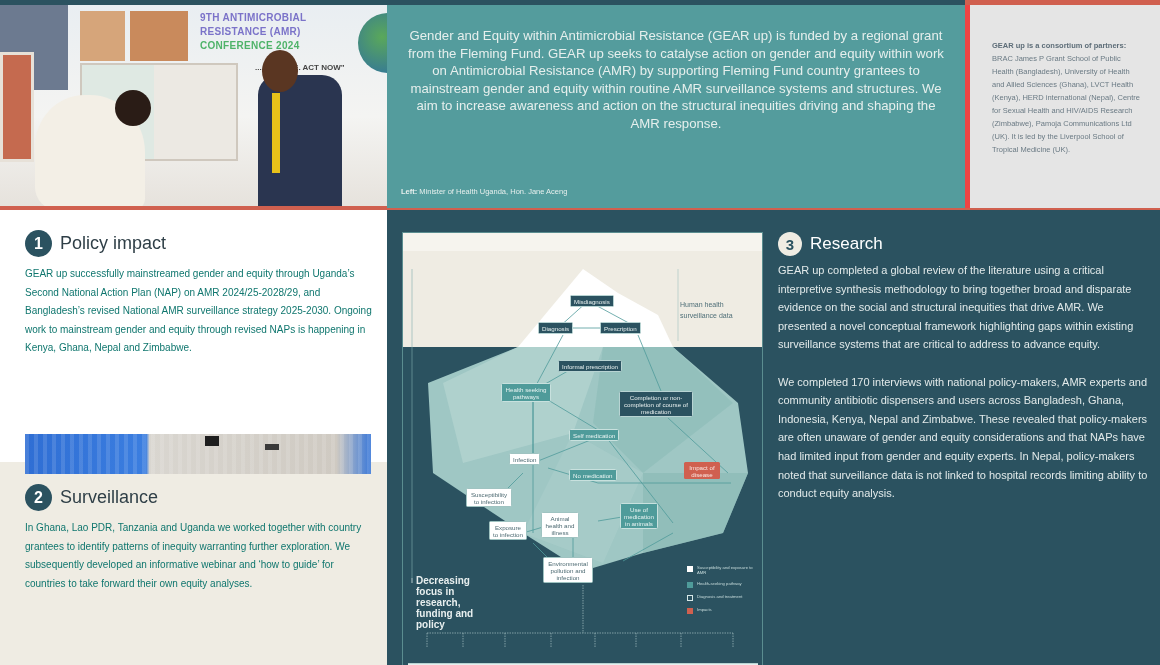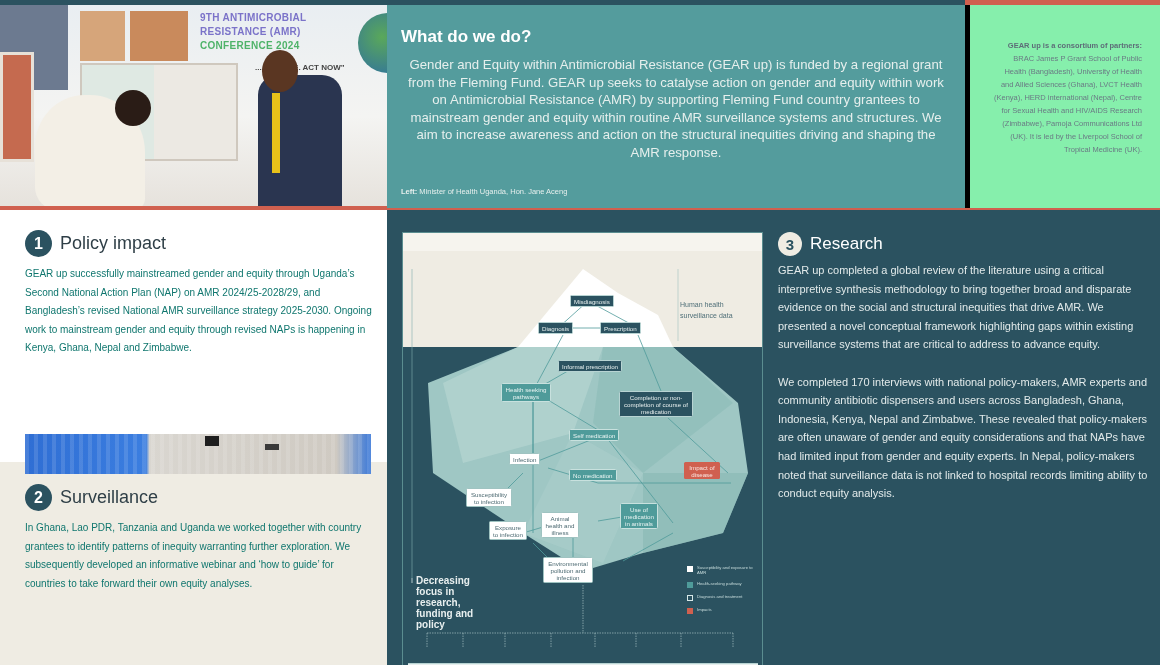--- a/index.html
+++ b/index.html
@@ -28,21 +28,21 @@
   .photo-top .man-head { position: absolute; left: 262px; top: 45px; width: 36px; height: 42px; border-radius: 50%; background: #5a3622; }
   .photo-top .tie { position: absolute; left: 272px; top: 88px; width: 8px; height: 80px; background: #e8c21a; }
   .photo-top .edge-line { position: absolute; left: 0; bottom: 0; width: 100%; height: 2px; background: #d0604f; }
 
   .what-panel { position: absolute; left: 387px; top: 5px; width: 578px; height: 203px; background: #549c9d; color: #eef4f2; padding: 22px 14px 0 14px; }
   .what-panel h2 { font-size: 17px; font-weight: bold; color: #ffffff; margin-bottom: 9px; }
   .what-panel p.body { font-size: 13.2px; line-height: 17.5px; color: #e6efed; text-align: center; }
   .what-panel p.caption { position: absolute; left: 14px; top: 182px; font-size: 7.5px; color: #e6efed; }
   .what-panel p.caption b { font-weight: bold; }
 
-  .partners-panel { position: absolute; left: 965px; top: 5px; width: 195px; height: 203px; background: #86efac; padding: 34px 18px 0 22px; border-left: 5px solid #000000; text-align: right; }
+  .partners-panel { position: absolute; left: 965px; top: 5px; width: 195px; height: 203px; background: #e5e5e5; padding: 34px 18px 0 22px; border-left: 5px solid #ef4444; }
   .partners-panel .p-title { font-size: 7.5px; font-weight: bold; color: #5d6d78; line-height: 13px; }
   .partners-panel .p-body { font-size: 7.5px; color: #6a7a84; line-height: 13px; }
 
   .coral-divider { position: absolute; left: 0; top: 208px; width: 1160px; height: 2px; background: #d0604f; }
 
   
   .left-col { position: absolute; left: 0; top: 210px; width: 387px; height: 455px; }
   .policy-block { position: absolute; left: 0; top: 0; width: 387px; height: 252px; background: #ffffff; padding: 20px 12px 0 25px; }
   .key-title { font-size: 27px; font-weight: bold; color: #549c9d; letter-spacing: -0.3px; margin-bottom: 20px; }
   .sec-head { display: flex; align-items: center; margin-bottom: 8px; }
@@ -106,21 +106,20 @@
   <div class="board-left"></div>
   <div class="woman"></div>
   <div class="woman-head"></div>
   <div class="man"></div>
   <div class="man-head"></div>
   <div class="tie"></div>
   <div class="edge-line"></div>
 </div>
 
 <div class="what-panel">
-  <h2>What do we do?</h2>
   <p class="body">Gender and Equity within Antimicrobial Resistance (GEAR up) is funded by a regional grant from the Fleming Fund. GEAR up seeks to catalyse action on gender and equity within work on Antimicrobial Resistance (AMR) by supporting Fleming Fund country grantees to mainstream gender and equity within routine AMR surveillance systems and structures. We aim to increase awareness and action on the structural inequities driving and shaping the AMR response.</p>
   <p class="caption"><b>Left:</b><span> Minister of Health Uganda, Hon. Jane Aceng</span></p>
 </div>
 
 <div class="partners-panel">
   <div class="p-title">GEAR up is a consortium of partners:</div>
   <div class="p-body">BRAC James P Grant School of Public Health (Bangladesh), University of Health and Allied Sciences (Ghana), LVCT Health (Kenya), HERD international (Nepal), Centre for Sexual Health and HIV/AIDS Research (Zimbabwe), Pamoja Communications Ltd (UK). It is led by the Liverpool School of Tropical Medicine (UK).</div>
 </div>
 
 <div class="coral-divider"></div>

